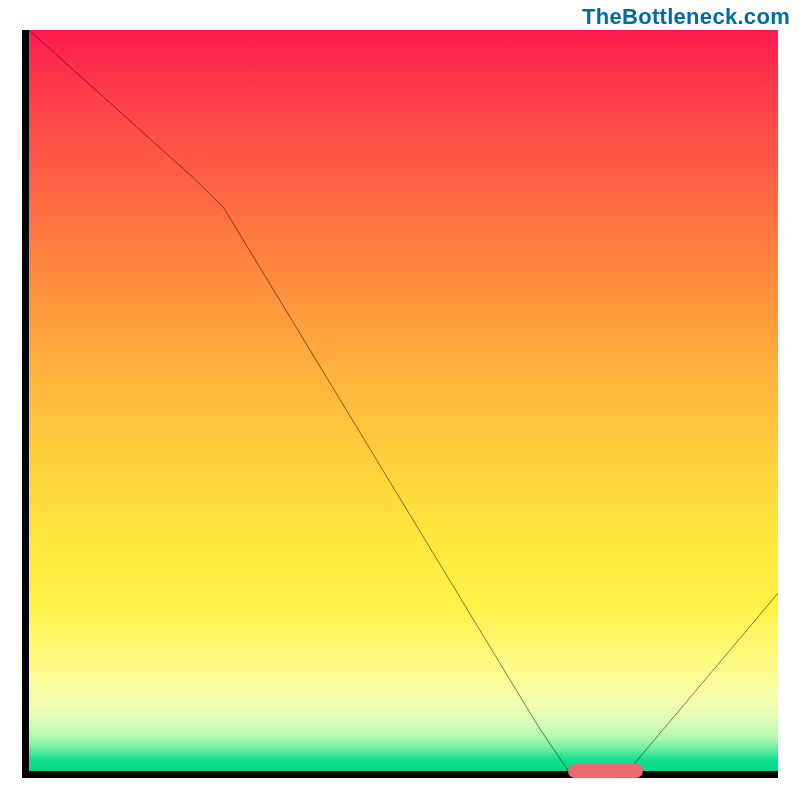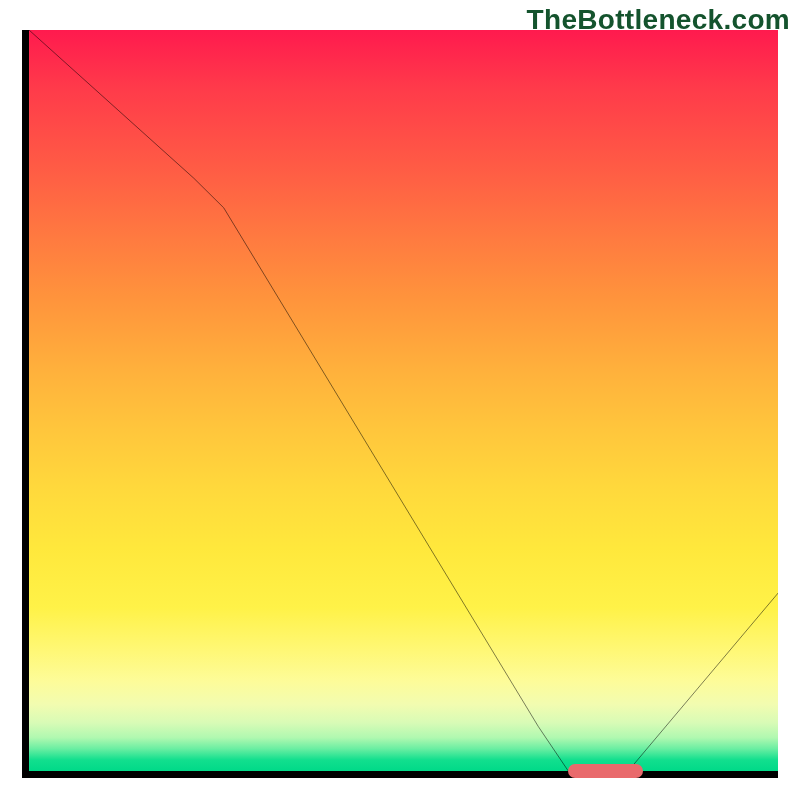--- a/index.html
+++ b/index.html
@@ -8,23 +8,23 @@
     height: 800px;
     background: #ffffff;
     font-family: Arial, Helvetica, sans-serif;
     position: relative;
     overflow: hidden;
   }
   .watermark {
     position: absolute;
     top: 4px;
     right: 10px;
-    font-size: 28px;
+    font-size: 22px;
     font-weight: bold;
-    color: #14532d;
+    color: #0369a1;
     letter-spacing: 0.3px;
     z-index: 10;
   }
   .plot-area {
     position: absolute;
     left: 22px;
     top: 30px;
     width: 756px;
     height: 748px;
     border-left: 7px solid #000;

